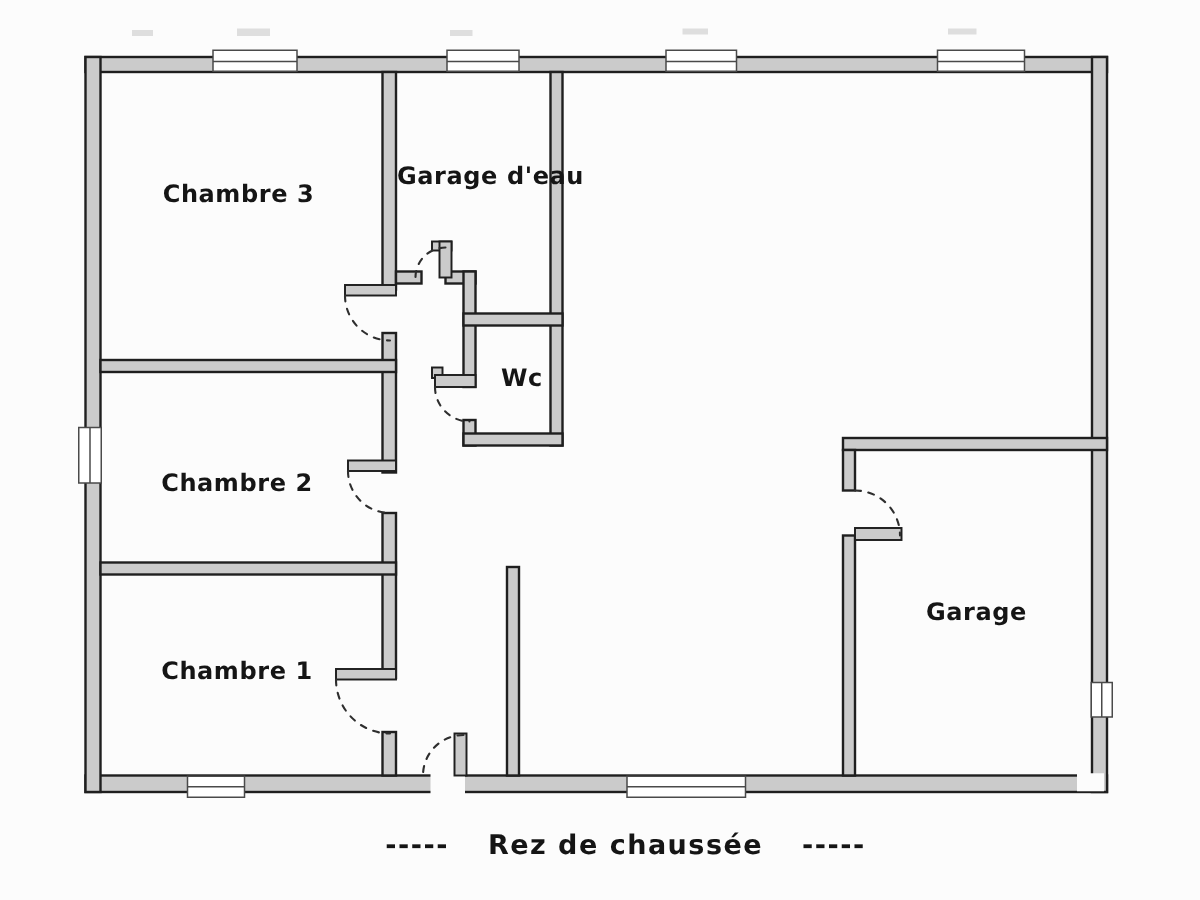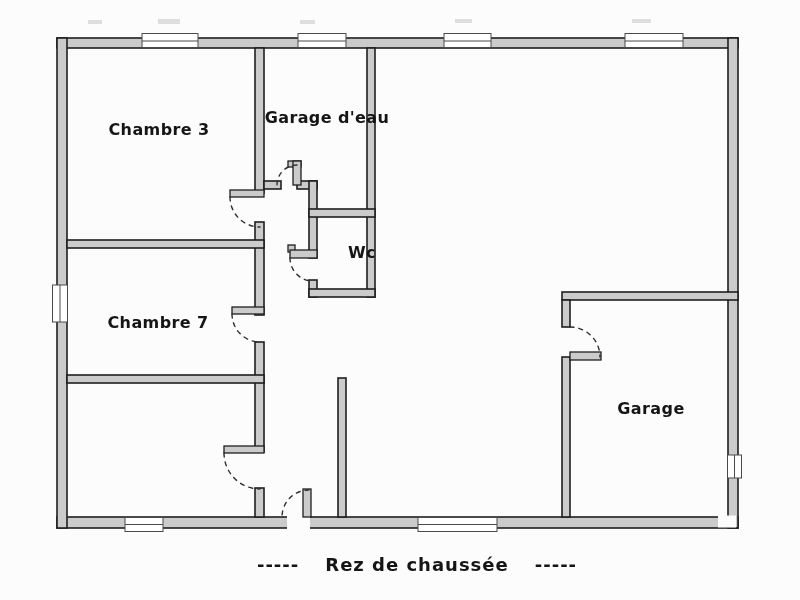--- a/index.html
+++ b/index.html
@@ -108,22 +108,23 @@
     <path class="arc" d="M 232,314 A 28 28 0 0 0 260,342"></path>
     <path class="arc" d="M 224,453 A 36 36 0 0 0 260,489"></path>
     <path class="arc" d="M 297,165 A 20 20 0 0 0 277,185"></path>
     <path class="arc" d="M 290,258 A 23 23 0 0 0 313,281"></path>
     <path class="arc" d="M 570,327 A 30 30 0 0 1 600,357"></path>
     <path class="arc" d="M 309,490 A 27 27 0 0 0 282,517"></path>
   </svg>
 
   <div class="room-label" style="left:159px;top:129px;">Chambre 3</div>
   <div class="room-label" style="left:327px;top:117px;">Garage d'eau</div>
-  <div class="room-label" style="left:362px;top:252px;">Wc</div>
-  <div class="room-label" style="left:158px;top:322px;">Chambre 7</div>
+  <div class="room-label" style="left:348px;top:252px;">Wc</div>
+  <div class="room-label" style="left:158px;top:322px;">Chambre 2</div>
+  <div class="room-label" style="left:158px;top:447px;">Chambre 1</div>
   <div class="room-label" style="left:651px;top:408px;">Garage</div>
 
   <div id="caption">
     <span>-----</span>
     <span>Rez de chaussée</span>
     <span>-----</span>
   </div>
 
 </div>
 

